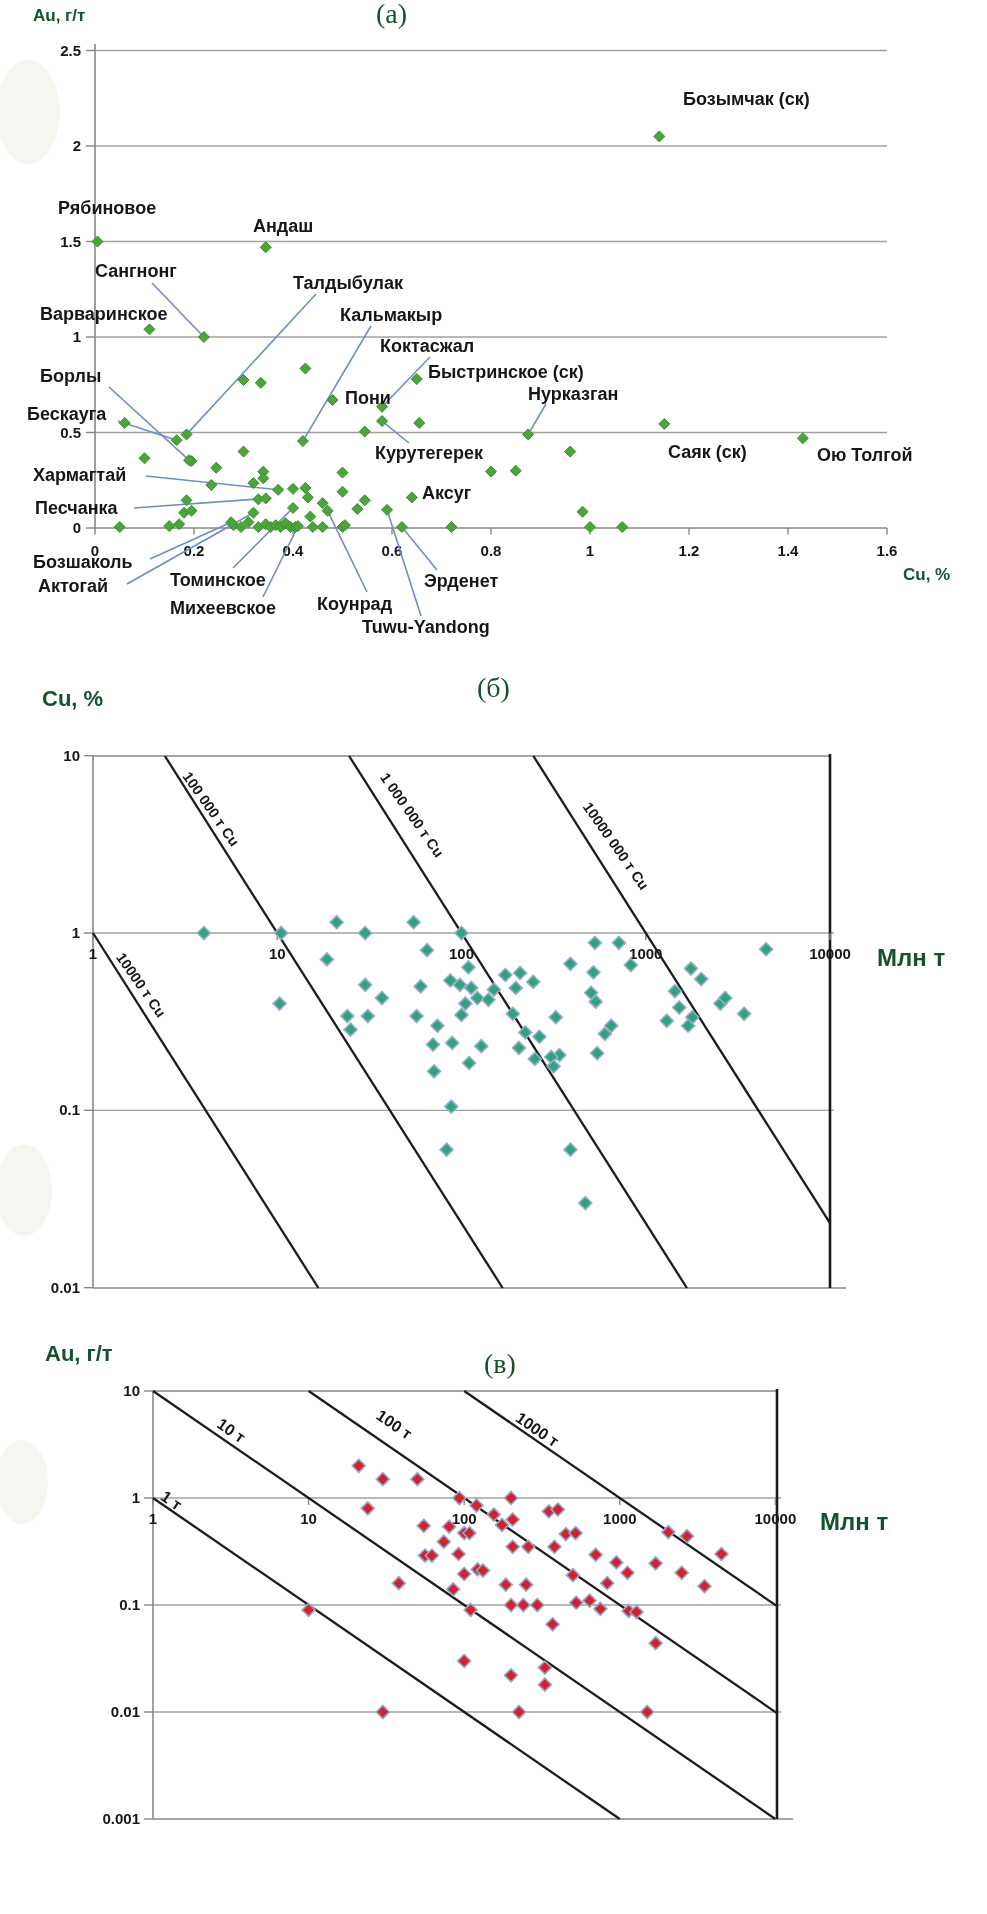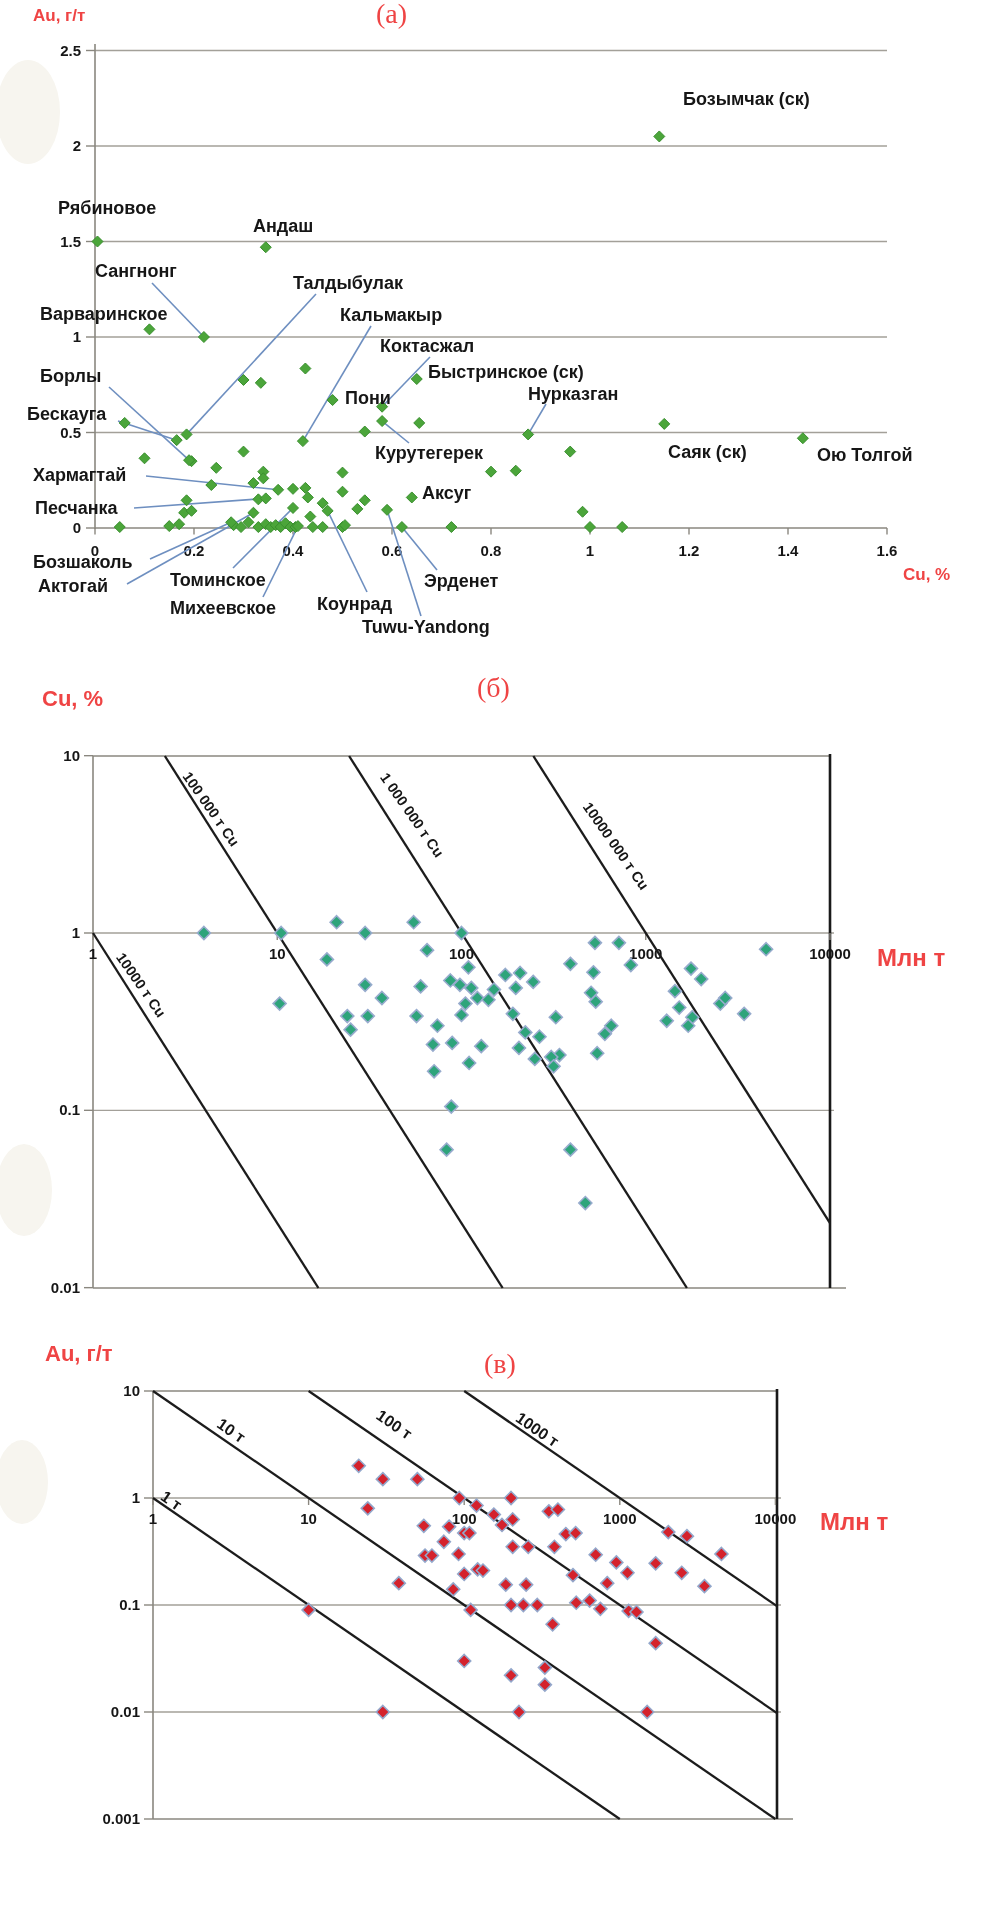--- a/index.html
+++ b/index.html
@@ -1,18 +1,18 @@
 <!DOCTYPE html>
 <html><head>
 <meta charset="utf-8">
 <style>
   html,body{margin:0;padding:0;background:#ffffff;}
   .stage{position:relative;width:987px;height:1914px;background:#ffffff;overflow:hidden;
          font-family:"Liberation Sans",sans-serif;}
-  .lbl{position:absolute;color:#ef4444;white-space:nowrap;line-height:1;}
+  .lbl{position:absolute;color:#14532d;white-space:nowrap;line-height:1;}
   .bold{font-weight:bold;}
   .serif{font-family:"Liberation Serif",serif;font-weight:normal;}
   #a-y{left:33px;top:7px;font-size:17px;}
   #a-tag{left:376px;top:0px;font-size:28px;}
   #a-x{left:903px;top:566px;font-size:17px;}
   #b-y{left:42px;top:688px;font-size:22px;}
   #b-tag{left:477px;top:674px;font-size:28px;}
   #b-x{left:877px;top:946px;font-size:24px;}
   #c-y{left:45px;top:1343px;font-size:22px;}
   #c-tag{left:484px;top:1350px;font-size:28px;}

